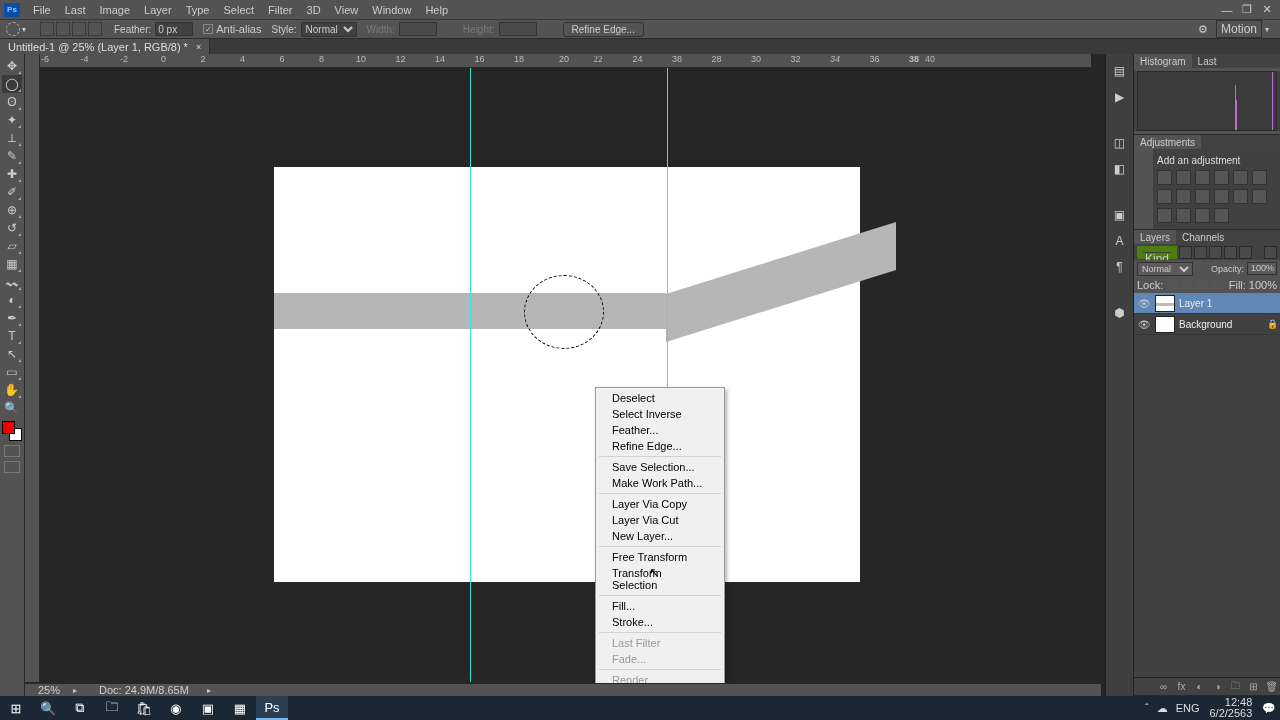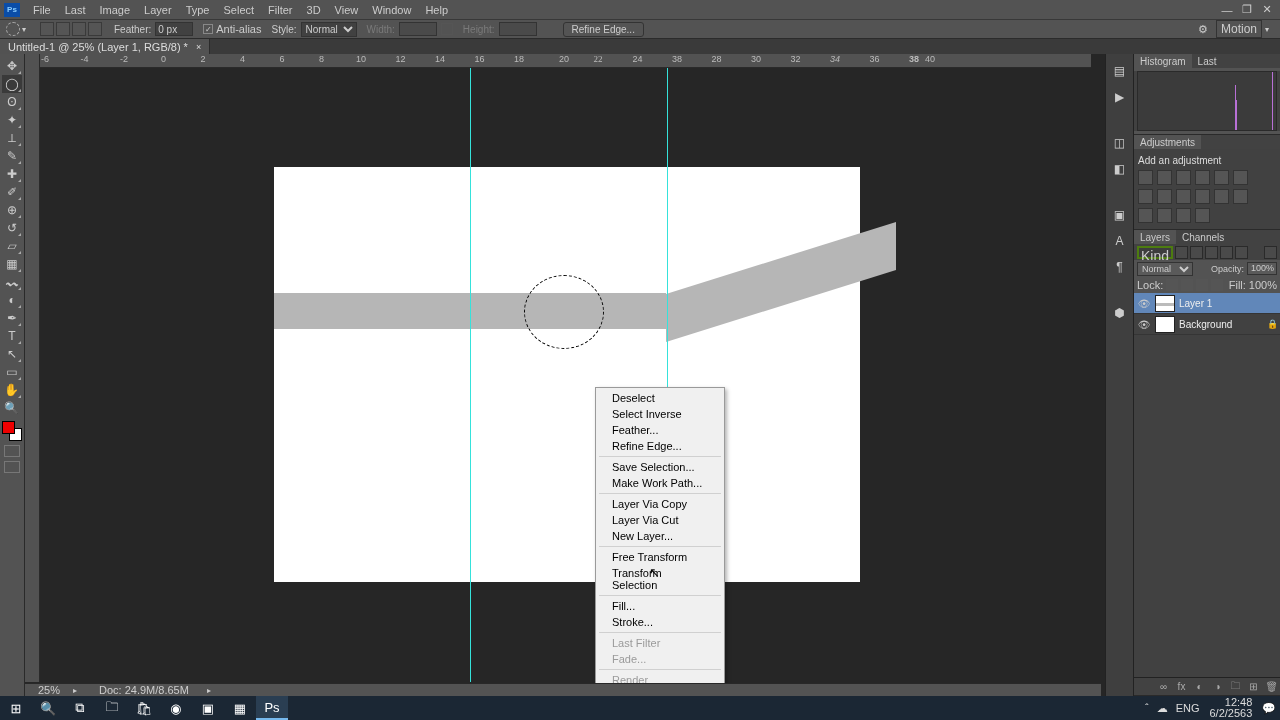--- a/index.html
+++ b/index.html
@@ -74,29 +74,29 @@
 .rpanels { width:147px; background:#535353; display:flex; flex-direction:column; border-left:1px solid #222; }
 .panel { border-bottom:1px solid #2a2a2a; }
 .panel .tabrow { height:14px; background:#424242; display:flex; align-items:center; }
 .panel .ptab { padding:0 6px; font-size:10px; color:#ccc; height:14px; display:flex; align-items:center; }
 .panel .ptab.active { background:#535353; }
 .panel .body { background:#414141; }
 .histo { height:60px; position:relative; background:#3b3b3b; border:1px solid #2a2a2a; margin:3px; }
 .histo .spike { position:absolute; bottom:0; width:1px; background:#b870d6; }
 
 
-.adj-body { padding:4px; }
+.adj-body { padding:4px;margin-left:19px; }
 .adj-body .title { font-size:10px; color:#ddd; padding:2px 0; }
 .adj-row { display:flex; gap:4px; padding:2px 0; }
 .adj-row .aicon { width:15px; height:15px; background:#555; border:1px solid #333; }
 
 
 .layers { flex:1; display:flex; flex-direction:column; }
 .layers .filterrow { height:16px; background:#424242; display:flex; align-items:center; padding:0 3px; gap:2px; }
-.layers .filterrow .sel { flex:0 0 34px; height:13px; background:#3d3d3d; border:2px solid #4d7c0f; font-size:14px; color:#ccc; padding:0 2px; }
+.layers .filterrow .sel { flex:0 0 34px; height:13px; background:#3d3d3d; border:6px solid #4d7c0f; font-size:12px; color:#ccc; padding:0 2px; }
 .layers .filterrow .ficon { width:13px; height:13px; background:#4a4a4a; border:1px solid #2a2a2a; }
 .layers .blendrow { height:17px; background:#535353; display:flex; align-items:center; padding:0 3px; gap:3px; }
 .layers .blendrow select { height:14px; background:#5a5a5a; border:1px solid #333; color:#ccc; font-size:9px; width:56px; }
 .layers .blendrow .lbl { font-size:9px; color:#ccc; }
 .layers .blendrow .pct { width:30px; height:13px; background:#5a5a5a; border:1px solid #333; color:#ccc; font-size:9px; text-align:right; padding-right:2px; }
 .layers .lockrow { height:16px; background:#535353; display:flex; align-items:center; padding:0 3px; gap:3px; color:#ccc; font-size:9px; }
 .layers .lockrow .licon { width:12px; height:12px; background:#555; }
 .layerlist { flex:1; background:#414141; }
 .layer-row { height:21px; display:flex; align-items:center; padding:0 3px; border-bottom:1px solid #353535; }
 .layer-row.selected { background:#6187b9; }

